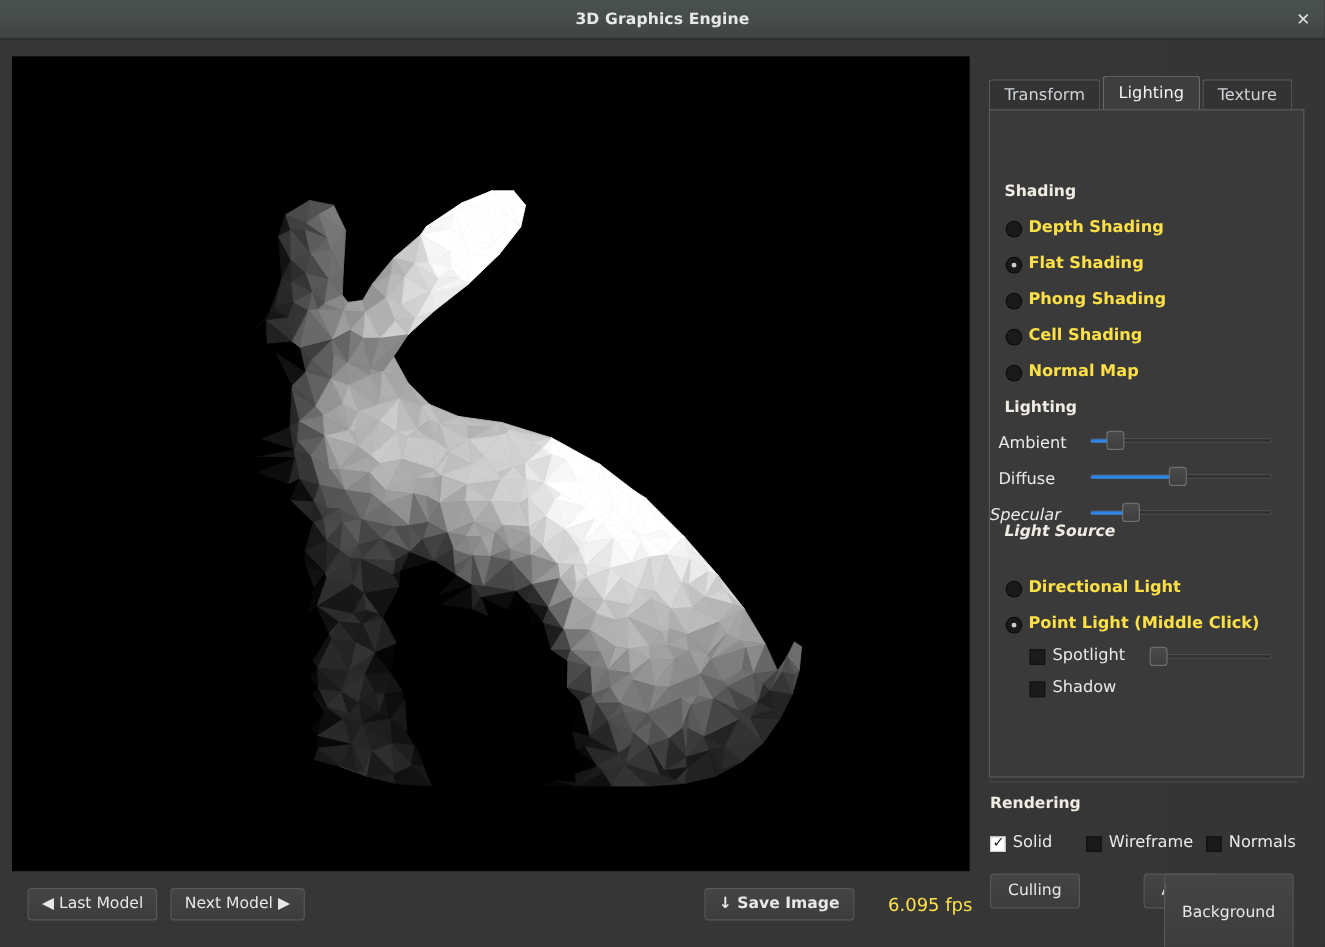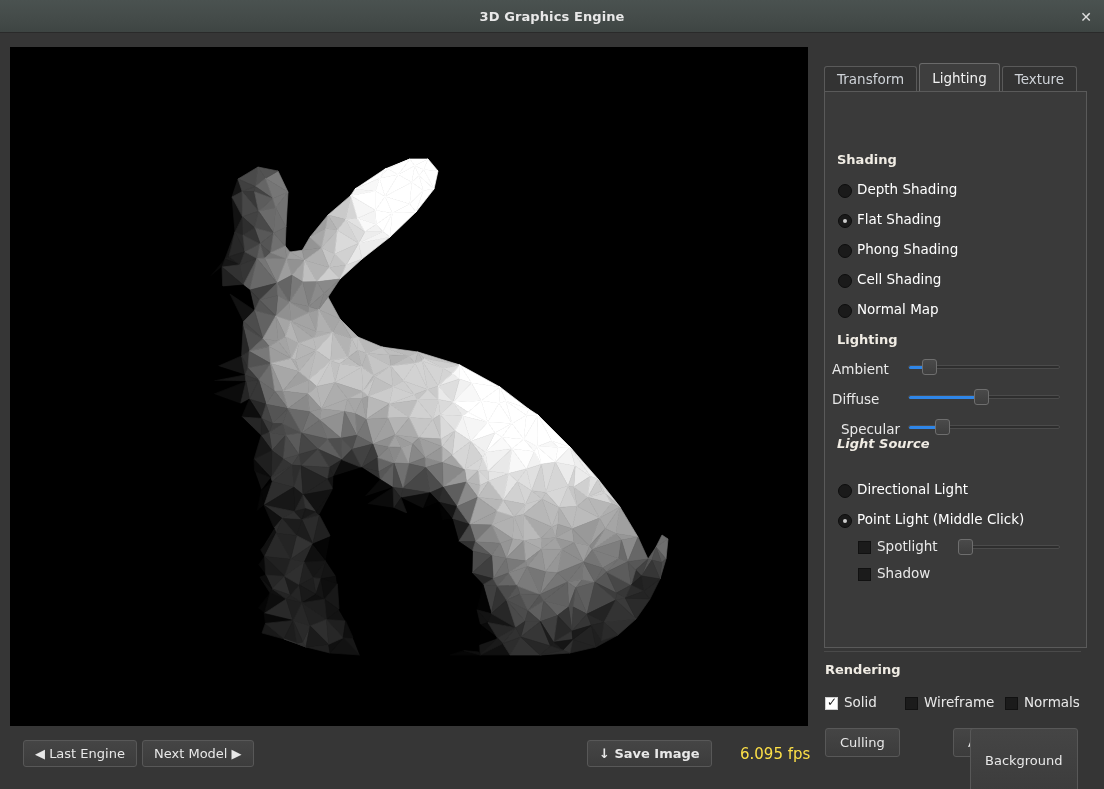--- a/index.html
+++ b/index.html
@@ -148,21 +148,21 @@
     content: "";
     position: absolute;
     left: 4px; top: 4px;
     width: 4px; height: 4px;
     border-radius: 50%;
     background: #cccccc;
   }
   .radio-row { position: absolute; cursor: pointer; }
   .radio-row .lbl {
     position: absolute; left: 19px; top: -3px;
-    color: #ffffff; font-size: 13.5px; white-space: nowrap;
+    color: #fde047; font-size: 13.5px; white-space: nowrap; font-weight: bold;
   }
 
   
   .cbox {
     position: absolute;
     width: 13px; height: 13px;
     background: #1b1b1b;
     border: 1px solid #111;
     cursor: pointer;
   }
@@ -1226,21 +1226,21 @@
           <polygon points="560.0,606.0 562.8,592.5 552.7,603.2" fill="rgb(49,49,49)" stroke="rgb(49,49,49)" stroke-width="0.7"></polygon>
           <polygon points="562.8,592.5 543.6,595.2 552.7,603.2" fill="rgb(21,21,21)" stroke="rgb(21,21,21)" stroke-width="0.7"></polygon>
           <polygon points="543.6,595.2 540.5,599.0 552.7,603.2" fill="rgb(29,29,29)" stroke="rgb(29,29,29)" stroke-width="0.7"></polygon>
           <polygon points="530.0,608.0 560.0,606.0 552.7,603.2" fill="rgb(42,42,42)" stroke="rgb(42,42,42)" stroke-width="0.7"></polygon>
           <polygon points="540.5,599.0 530.0,608.0 552.7,603.2" fill="rgb(38,38,38)" stroke="rgb(38,38,38)" stroke-width="0.7"></polygon>
         </g>
     </svg>
   </div>
 
   <div class="bottombar"></div>
-  <button class="btn" id="last-model">◀ Last Engine</button>
+  <button class="btn" id="last-model">◀ Last Model</button>
   <button class="btn" id="next-model">Next Model ▶</button>
   <button class="btn" id="save-image">↓ Save Image</button>
   <div id="fps">6.095 fps</div>
 
   <div class="rightpanel">
 
     <div class="tabrow">
       <div class="tab">Transform</div>
       <div class="tab active">Lighting</div>
       <div class="tab">Texture</div>
@@ -1280,21 +1280,21 @@
         <div class="handle" style="left: 13.7px;"></div>
       </div>
 
       <div class="rowlabel" style="left:7px; top:299px;">Diffuse</div>
       <div class="slider" id="sl-diffuse" style="left:83px; top:297px; width:152px;">
         <div class="track"></div>
         <div class="fill" style="width: 69.76px;"></div>
         <div class="handle" style="left: 65.76px;"></div>
       </div>
 
-      <div class="rowlabel" style="left:16px; top:329px;">Specular</div>
+      <div class="rowlabel" style="left:0; top:329px;font-style:italic;">Specular</div>
       <div class="slider" id="sl-specular" style="left:83px; top:327px; width:152px;">
         <div class="track"></div>
         <div class="fill" style="width: 31.4px;"></div>
         <div class="handle" style="left: 27.4px;"></div>
       </div>
 
       <div class="sec-title" style="left:12px; top:344px;font-style:italic;">Light Source</div>
 
       <div class="radio-row" style="left:13px; top:392px;">
         <span class="radio"></span>

